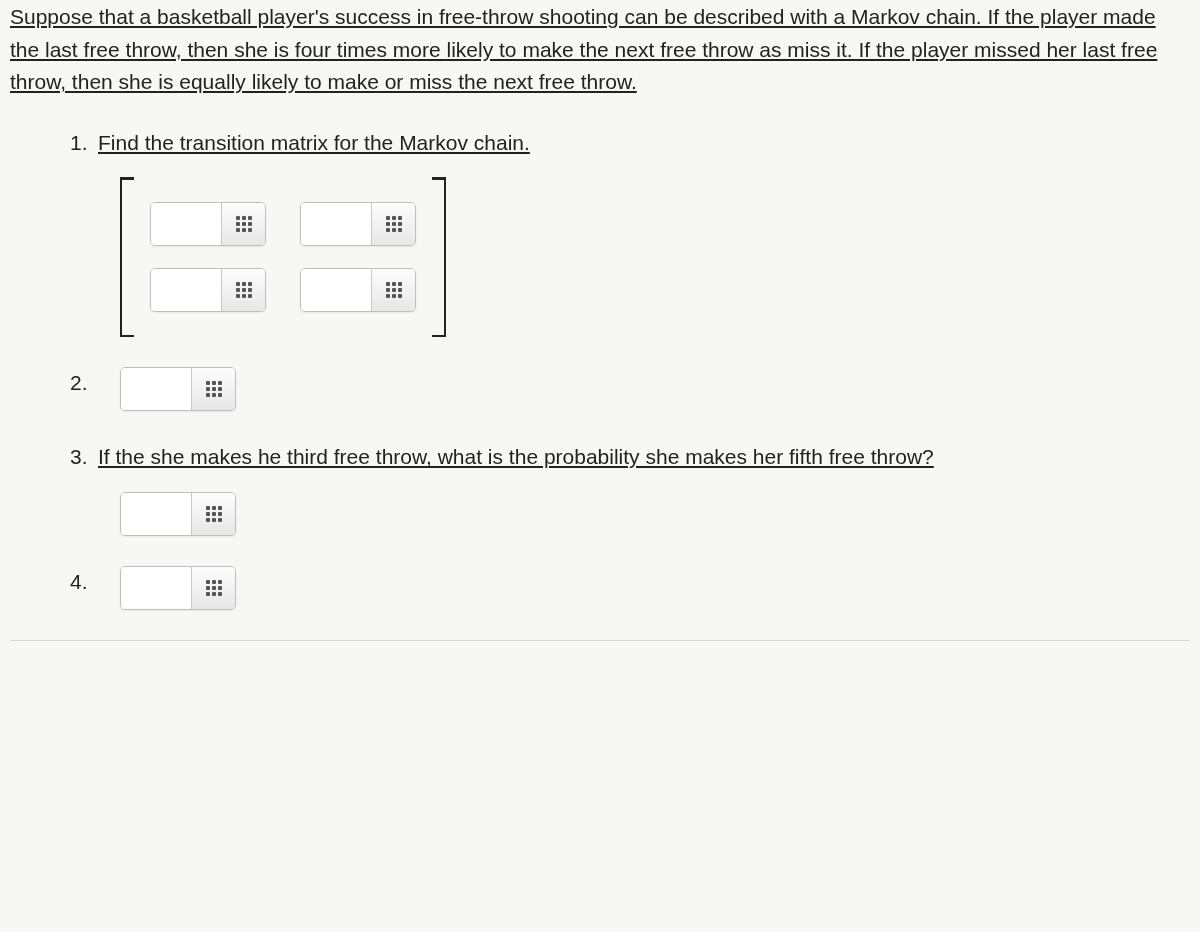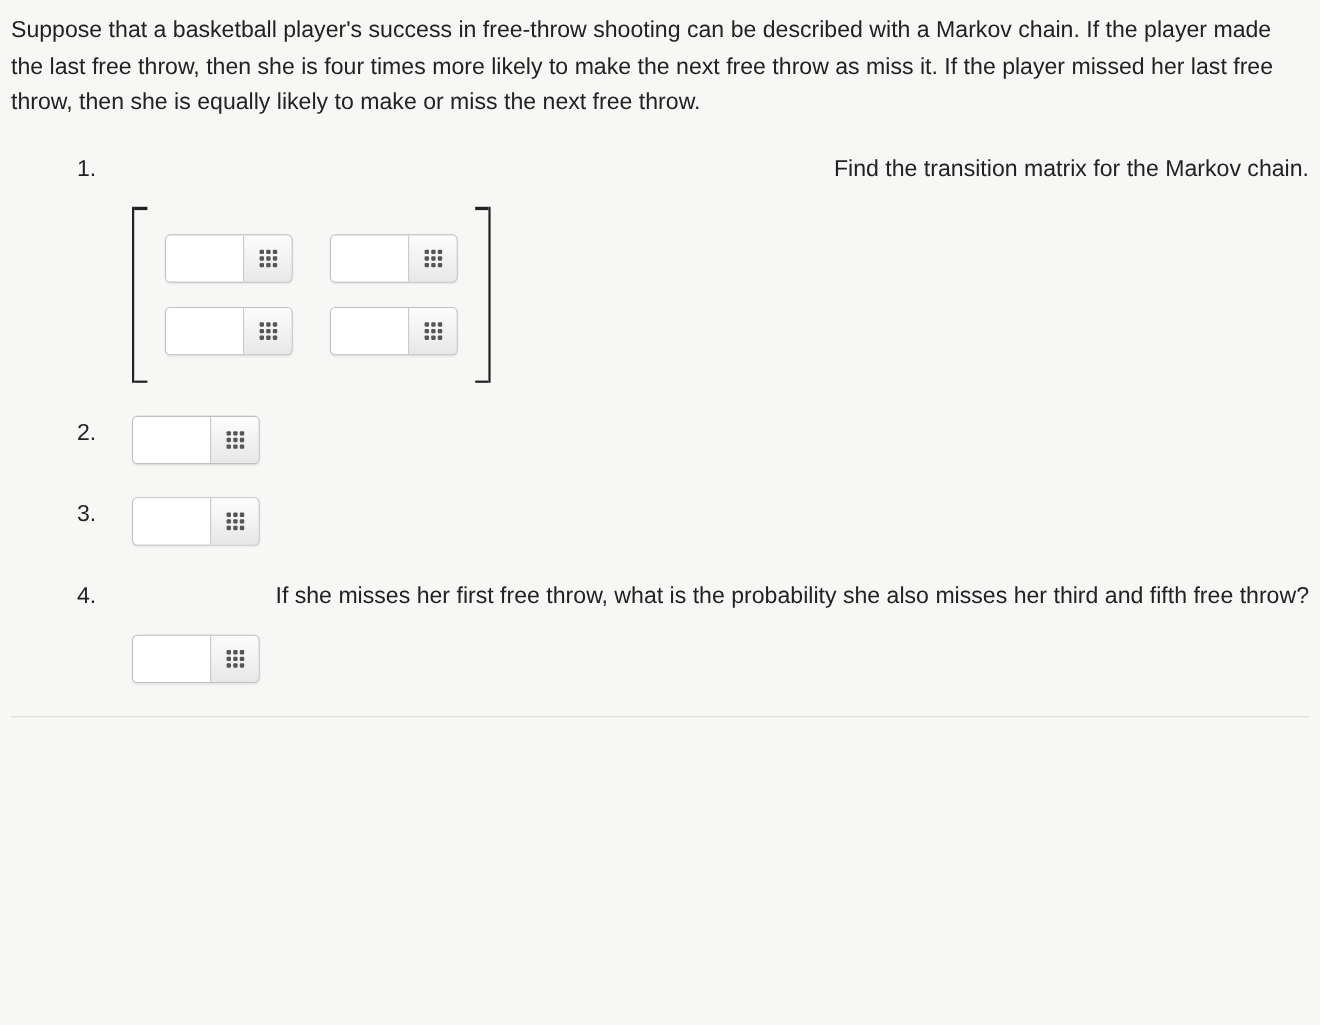--- a/index.html
+++ b/index.html
@@ -10,41 +10,41 @@
     body {
       font-family: Arial, Helvetica, sans-serif;
       font-size: 21px;
       line-height: 1.55;
       color: #222;
       background: #f7f7f5;
       padding: 0;
       width: 1200px;
     }
     .page {
-      padding: 12px 10px 20px 10px;
+      padding: 1px 10px 20px 10px;
+      text-decoration: underline;
     }
     .intro {
       margin-bottom: 28px;
     }
     ol.questions {
       list-style: none;
       padding-left: 88px;
     }
     ol.questions > li {
       margin-bottom: 30px;
       position: relative;
     }
     .qnum {
       position: absolute;
       left: -28px;
       top: 0;
     }
     .qtext {
       margin-bottom: 18px;
-      text-align: right;
     }
     .matrix-wrap {
       display: flex;
       align-items: stretch;
       padding-left: 22px;
       height: 160px;
     }
     .bracket {
       width: 14px;
       position: relative;
@@ -237,20 +237,21 @@
                 <span></span>
                 <span></span>
               </span>
           </button>
         </div>
       </div>
     </li>
 
     <li>
       <span class="qnum">3.</span>
+      <div class="qtext">If the she makes he third free throw, what is the probability she makes her fifth free throw?</div>
       <div class="single-input-row">
         <div class="answer-input">
           <input type="text" style="">
           <button class="keypad-btn">
             <span class="keypad-icon">
                 <span></span>
                 <span></span>
                 <span></span>
                 <span></span>
                 <span></span>
@@ -259,21 +260,20 @@
                 <span></span>
                 <span></span>
               </span>
           </button>
         </div>
       </div>
     </li>
 
     <li>
       <span class="qnum">4.</span>
-      <div class="qtext">If she misses her first free throw, what is the probability she also misses her third and fifth free throw?</div>
       <div class="single-input-row">
         <div class="answer-input">
           <input type="text" style="">
           <button class="keypad-btn">
             <span class="keypad-icon">
                 <span></span>
                 <span></span>
                 <span></span>
                 <span></span>
                 <span></span>

